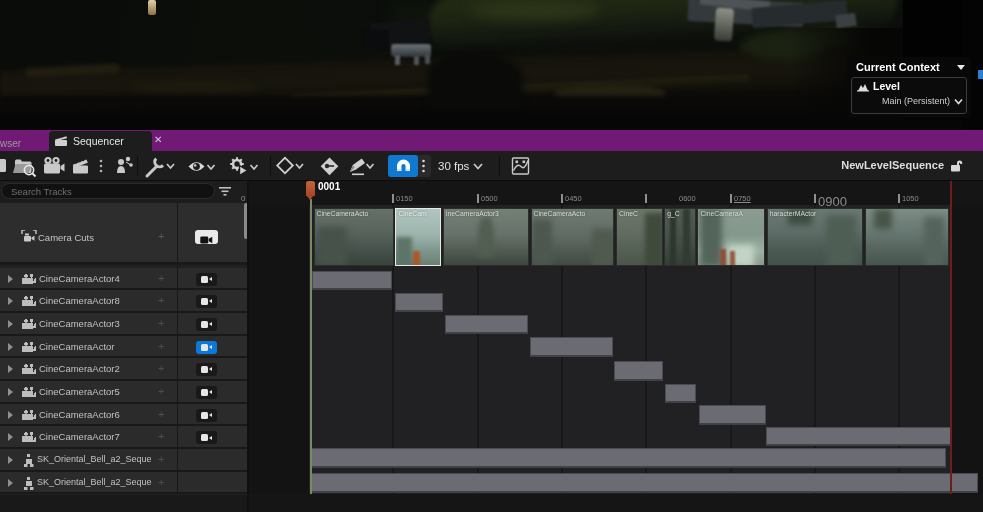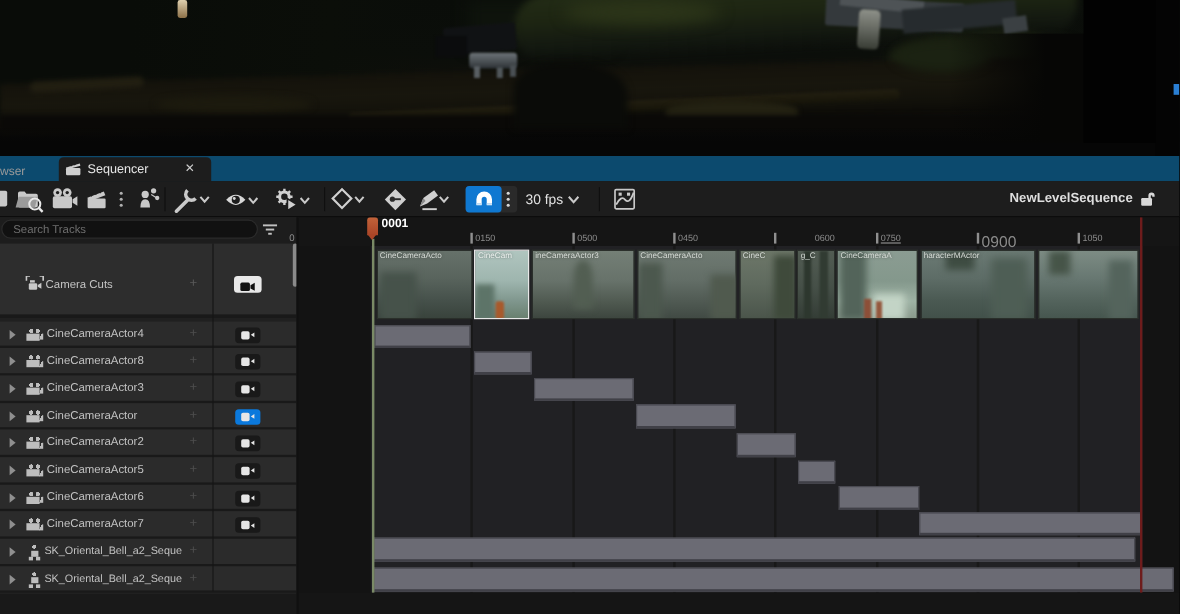--- a/index.html
+++ b/index.html
@@ -60,24 +60,39 @@
 
     <div class="abs" style="left:148px;top:0px;width:8px;height:15px;background:linear-gradient(180deg,#decfae,#8d7148);filter:blur(.6px);border-radius:2px;"></div>
     <div class="abs" style="left:790px;top:28px;width:115px;height:91px;background:linear-gradient(90deg,transparent,#060605 70%);"></div>
 
     <div class="abs" style="left:903px;top:0;width:80px;height:119px;background:#020202;"></div>
     <div class="abs" style="left:963px;top:0;width:20px;height:130px;background:#040404;"></div>
 
     <div class="abs" style="left:978px;top:70px;width:5px;height:9px;background:#2a7fd4;"></div>
   </div>
 
-
-  <div class="abs" style="left:0;top:130px;width:983px;height:21px;background:#0c4a6e;">
+  <div class="abs" style="left:847px;top:57px;width:124px;height:61px;background:#080808;border-radius:4px;">
+    <div class="abs" style="left:9px;top:4px;font-size:11px;font-weight:bold;color:#fff;letter-spacing:0;">Current Context</div>
+    <div class="abs" style="left:110px;top:8px;width:0;height:0;border-left:4px solid transparent;border-right:4px solid transparent;border-top:5px solid #e8e8e8;"></div>
+    <div class="abs" style="left:4px;top:20px;width:116px;height:37px;background:#0b0b0b;border:1px solid #3c3c3c;border-radius:3px;">
+      <svg class="abs" style="left:5px;top:4px;" width="12" height="10" viewBox="0 0 12 10">
+          <path d="M1 9 L4 3 L6 6 L8 2 L11 9 Z" fill="#ddd"></path>
+          <rect x="0" y="8.3" width="12" height="1.2" fill="#ddd"></rect>
+        </svg>
+      <div class="abs" style="left:21px;top:2px;font-size:10.5px;font-weight:bold;color:#fff;">Level</div>
+      <div class="abs" style="left:30px;top:17.5px;font-size:9px;color:#cfcfcf;">Main (Persistent)</div>
+      <svg class="abs" style="left:102px;top:20px;" width="9" height="7" viewBox="0 0 9 7">
+          <path d="M1 1.5 L4.5 5.5 L8 1.5" stroke="#ddd" stroke-width="1.6" fill="none"></path>
+        </svg>
+    </div>
+  </div>
+
+  <div class="abs" style="left:0;top:130px;width:983px;height:21px;background:#701a75;">
     <div class="abs" style="left:0;top:8px;font-size:10px;color:#9a9a9a;">wser</div>
-    <div class="abs" style="left:49px;top:1px;width:127px;height:20px;background:#1d1d1d;border-radius:4px 4px 0 0;">
+    <div class="abs" style="left:49px;top:1px;width:103px;height:20px;background:#1d1d1d;border-radius:4px 4px 0 0;">
       <svg class="abs" style="left:5px;top:4px;" width="15" height="12" viewBox="0 0 15 12">
         <rect x="1" y="5" width="12" height="6" rx="1" fill="#cfcfcf"></rect>
         <path d="M1 4.6 L12.5 1.2 L13 3.2 L1.5 6.2 Z" fill="#cfcfcf"></path>
         <path d="M2 4.2 L3.5 1.8 M5 3.4 L6.5 1.2 M8 2.6 L9.5 0.6" stroke="#1d1d1d" stroke-width="1"></path>
       </svg>
       <div class="abs" style="left:24px;top:4px;font-size:10.5px;color:#e6e6e6;">Sequencer</div>
       <div class="abs" style="left:105px;top:3px;font-size:10px;color:#cfcfcf;">✕</div>
     </div>
   </div>
 

